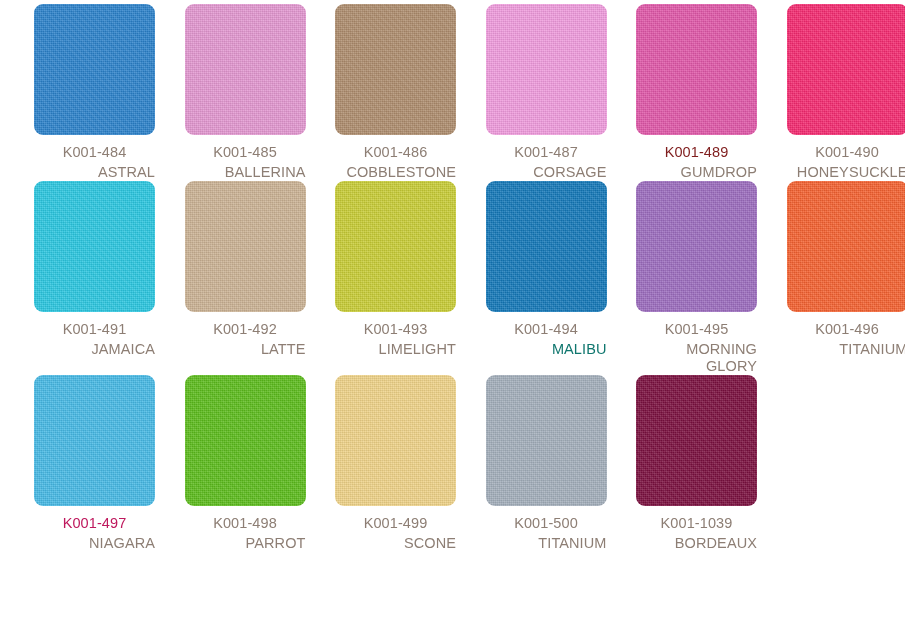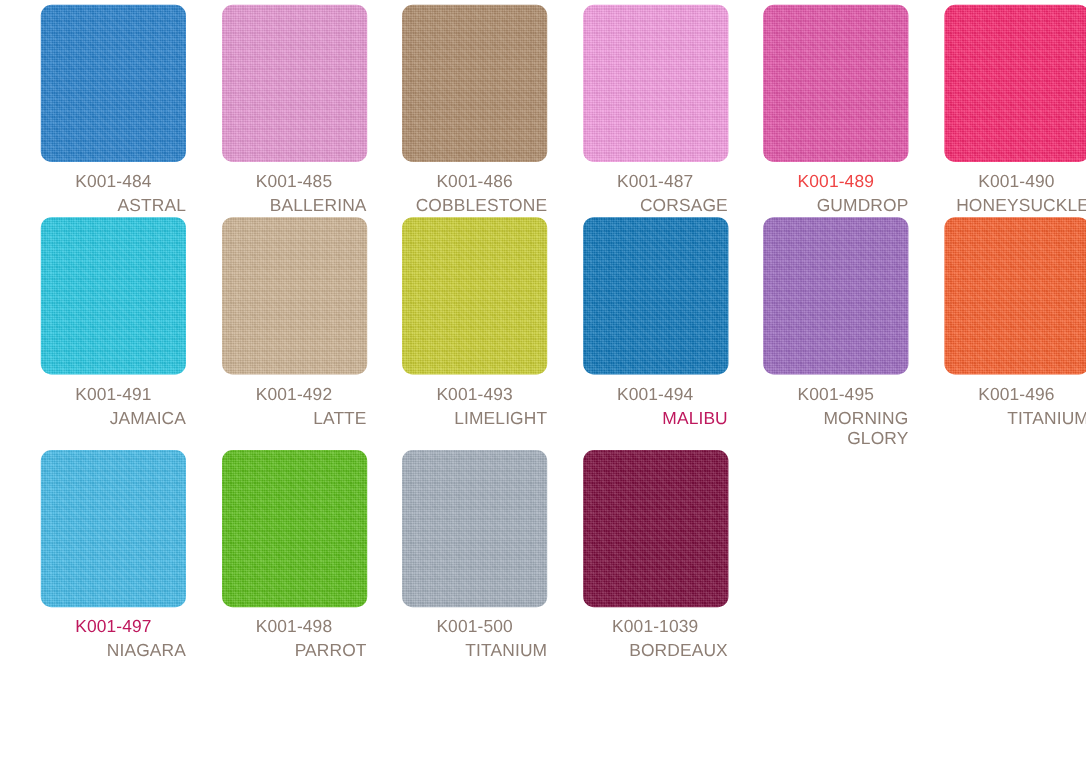--- a/index.html
+++ b/index.html
@@ -110,21 +110,21 @@
       <div class="swatch-code" style="color: rgb(141, 126, 116);">K001-486</div>
       <div class="swatch-name" style="color: rgb(141, 126, 116);">COBBLESTONE</div>
     </div>
     <div class="swatch-card">
       <div class="swatch-chip" style="background-color: rgb(240, 155, 221);"></div>
       <div class="swatch-code" style="color: rgb(141, 126, 116);">K001-487</div>
       <div class="swatch-name" style="color: rgb(141, 126, 116);">CORSAGE</div>
     </div>
     <div class="swatch-card">
       <div class="swatch-chip" style="background-color: rgb(224, 86, 168);"></div>
-      <div class="swatch-code" style="color: #ef4444;">K001-489</div>
+      <div class="swatch-code" style="color: #7f1d1d;">K001-489</div>
       <div class="swatch-name" style="color: rgb(141, 126, 116);">GUMDROP</div>
     </div>
     <div class="swatch-card">
       <div class="swatch-chip" style="background-color: rgb(244, 41, 111);"></div>
       <div class="swatch-code" style="color: rgb(141, 126, 116);">K001-490</div>
       <div class="swatch-name" style="color: rgb(141, 126, 116);">HONEYSUCKLE</div>
     </div>
     <div class="swatch-card">
       <div class="swatch-chip" style="background-color: rgb(41, 198, 224);"></div>
       <div class="swatch-code" style="color: rgb(141, 126, 116);">K001-491</div>
@@ -136,21 +136,21 @@
       <div class="swatch-name" style="color: rgb(141, 126, 116);">LATTE</div>
     </div>
     <div class="swatch-card">
       <div class="swatch-chip" style="background-color: rgb(200, 204, 52);"></div>
       <div class="swatch-code" style="color: rgb(141, 126, 116);">K001-493</div>
       <div class="swatch-name" style="color: rgb(141, 126, 116);">LIMELIGHT</div>
     </div>
     <div class="swatch-card">
       <div class="swatch-chip" style="background-color: rgb(18, 119, 184);"></div>
       <div class="swatch-code" style="color: rgb(141, 126, 116);">K001-494</div>
-      <div class="swatch-name" style="color: #be185d;">MALIBU</div>
+      <div class="swatch-name" style="color: #0f766e;">MALIBU</div>
     </div>
     <div class="swatch-card">
       <div class="swatch-chip" style="background-color: rgb(155, 107, 190);"></div>
       <div class="swatch-code" style="color: rgb(141, 126, 116);">K001-495</div>
       <div class="swatch-name" style="color: rgb(141, 126, 116);">MORNING GLORY</div>
     </div>
     <div class="swatch-card">
       <div class="swatch-chip" style="background-color: rgb(244, 96, 47);"></div>
       <div class="swatch-code" style="color: rgb(141, 126, 116);">K001-496</div>
       <div class="swatch-name" style="color: rgb(141, 126, 116);">TITANIUM</div>
@@ -159,20 +159,25 @@
       <div class="swatch-chip" style="background-color: rgb(69, 185, 229);"></div>
       <div class="swatch-code" style="color: #be185d;">K001-497</div>
       <div class="swatch-name" style="color: rgb(141, 126, 116);">NIAGARA</div>
     </div>
     <div class="swatch-card">
       <div class="swatch-chip" style="background-color: rgb(91, 187, 26);"></div>
       <div class="swatch-code" style="color: rgb(141, 126, 116);">K001-498</div>
       <div class="swatch-name" style="color: rgb(141, 126, 116);">PARROT</div>
     </div>
     <div class="swatch-card">
+      <div class="swatch-chip" style="background-color: rgb(239, 210, 135);"></div>
+      <div class="swatch-code" style="color: rgb(141, 126, 116);">K001-499</div>
+      <div class="swatch-name" style="color: rgb(141, 126, 116);">SCONE</div>
+    </div>
+    <div class="swatch-card">
       <div class="swatch-chip" style="background-color: rgb(163, 174, 187);"></div>
       <div class="swatch-code" style="color: rgb(141, 126, 116);">K001-500</div>
       <div class="swatch-name" style="color: rgb(141, 126, 116);">TITANIUM</div>
     </div>
     <div class="swatch-card">
       <div class="swatch-chip" style="background-color: rgb(122, 14, 62);"></div>
       <div class="swatch-code" style="color: rgb(141, 126, 116);">K001-1039</div>
       <div class="swatch-name" style="color: rgb(141, 126, 116);">BORDEAUX</div>
     </div>
   </main>

